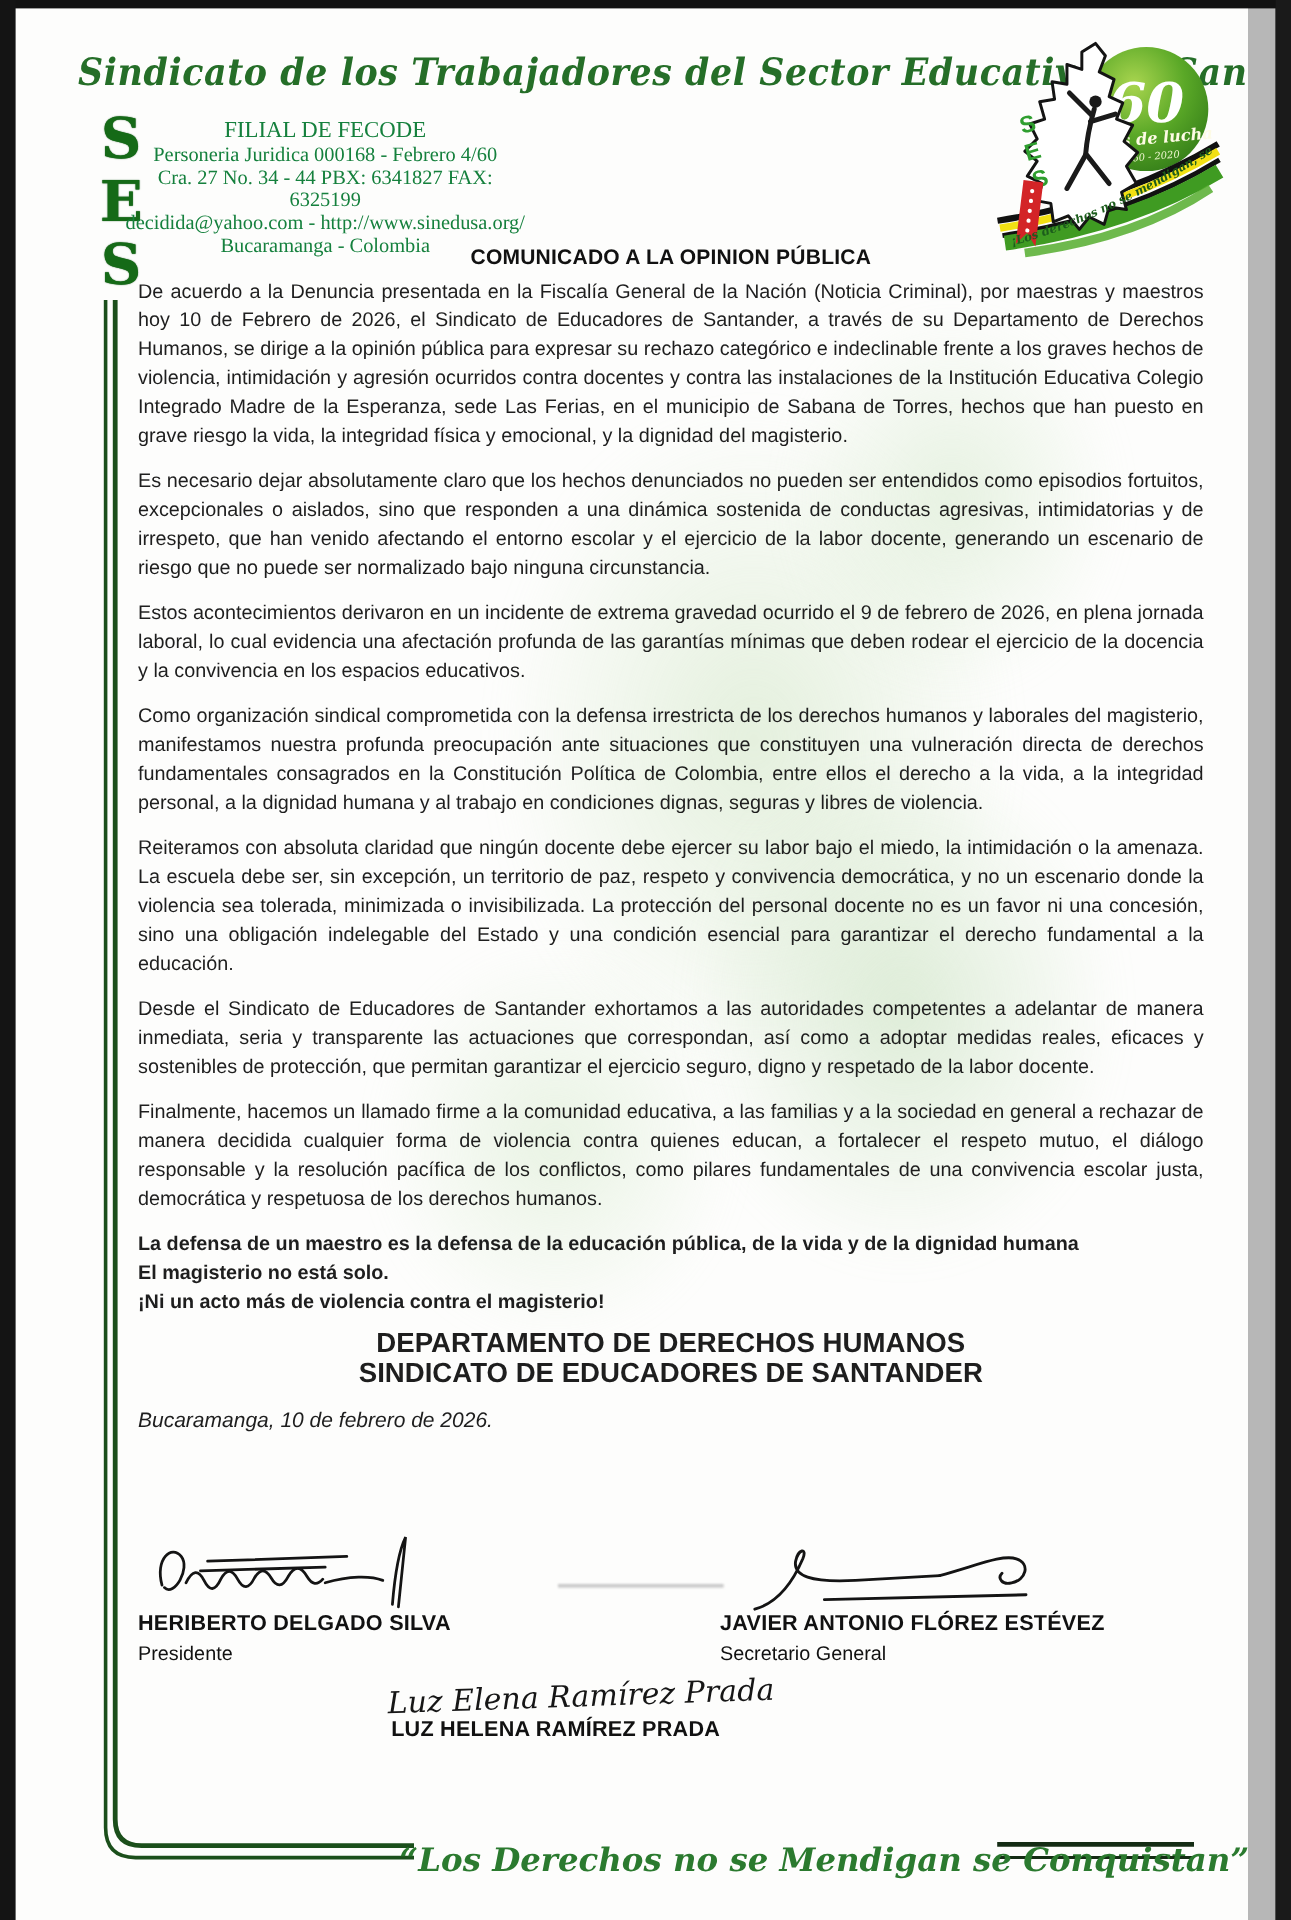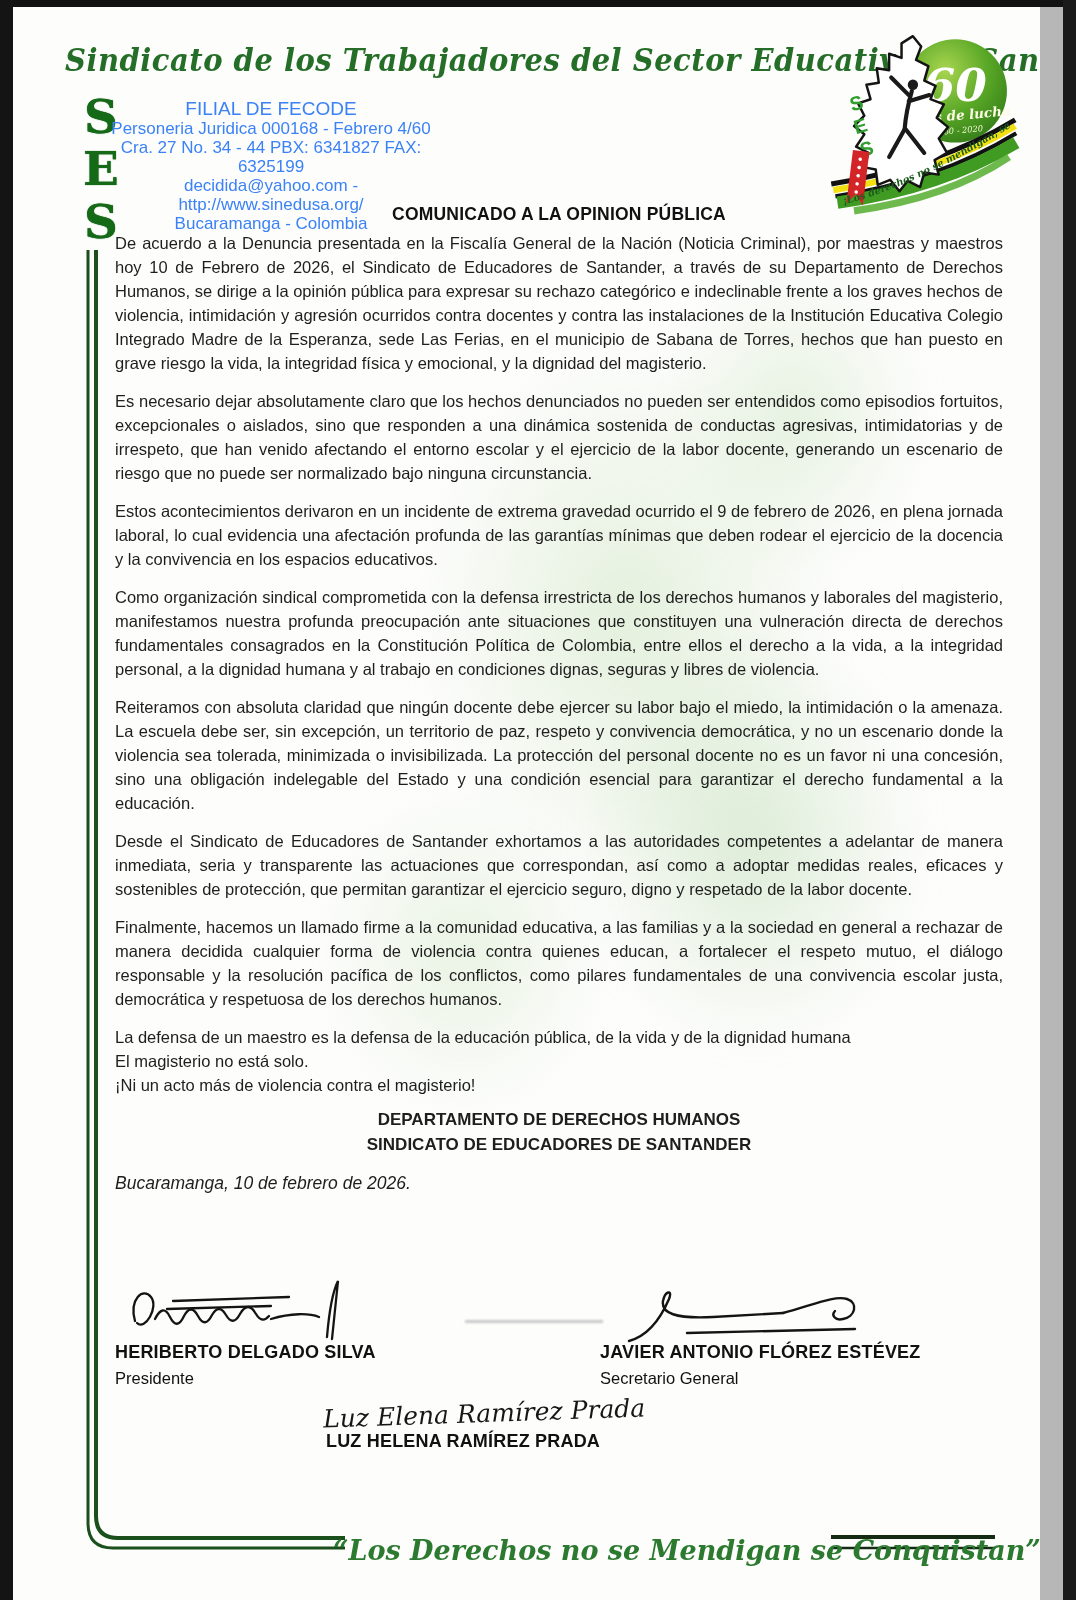--- a/index.html
+++ b/index.html
@@ -30,38 +30,38 @@
     font-size:29px;color:#256e28;letter-spacing:.5px;white-space:nowrap;
     transform:scaleY(1.08);
   }
   .ses-letter{
     position:absolute;left:55px;width:66px;text-align:center;
     font-family:"DejaVu Serif", serif;font-weight:bold;font-size:47px;line-height:1;
     color:#156a17;text-shadow:0 0 1px #0c4d10;
   }
   .head-block{
     position:absolute;left:88px;top:92px;width:340px;text-align:center;
-    font-family:Liberation Sans, sans-serif;color:#3b82f6;
+    font-family:Liberation Serif, serif;color:#15803d;
   }
   .head-block .l1{font-size:19px;line-height:20px;}
   .head-block .l2{font-size:17px;line-height:19px;}
   .doc-title{
     position:absolute;left:102px;top:197px;width:888px;text-align:center;
     font-weight:bold;font-size:17.5px;color:#111;letter-spacing:.2px;
   }
   .logo{position:absolute;left:797px;top:24px;width:212px;height:186px;}
 
   .bodytext{
     position:absolute;left:102px;top:224px;width:888px;
     font-size:16.5px;line-height:24px;color:#1e1e1e;
   }
   .bodytext p{margin:0 0 14px;text-align:justify;}
-  .center-bold{text-align:center;font-weight:normal;}
+  .center-bold{text-align:center;font-weight:bold;}
   .emph{margin:0 0 10px;}
-  .dept{text-align:center;font-weight:bold;font-size:17px;line-height:25px;margin:0 0 14px;}
+  .dept{text-align:center;font-weight:bold;font-size:23px;line-height:25px;margin:0 0 14px;}
   .dateline{text-align:right;font-style:italic;font-size:17.5px;margin:0;}
 
   .sig{position:absolute;color:#111;}
   .sig .name{font-weight:bold;font-size:18px;letter-spacing:.2px;text-align:center;}
   .sig .role{font-size:16.5px;margin-top:6px;}
   .sig-script{
     font-family:"DejaVu Serif", serif;font-style:italic;font-size:25px;
     transform:rotate(-2deg);white-space:nowrap;color:#161616;
   }
   .mid-smudge{position:absolute;left:452px;top:1313px;width:138px;height:3px;background:#c9c9c9;filter:blur(1px);}

